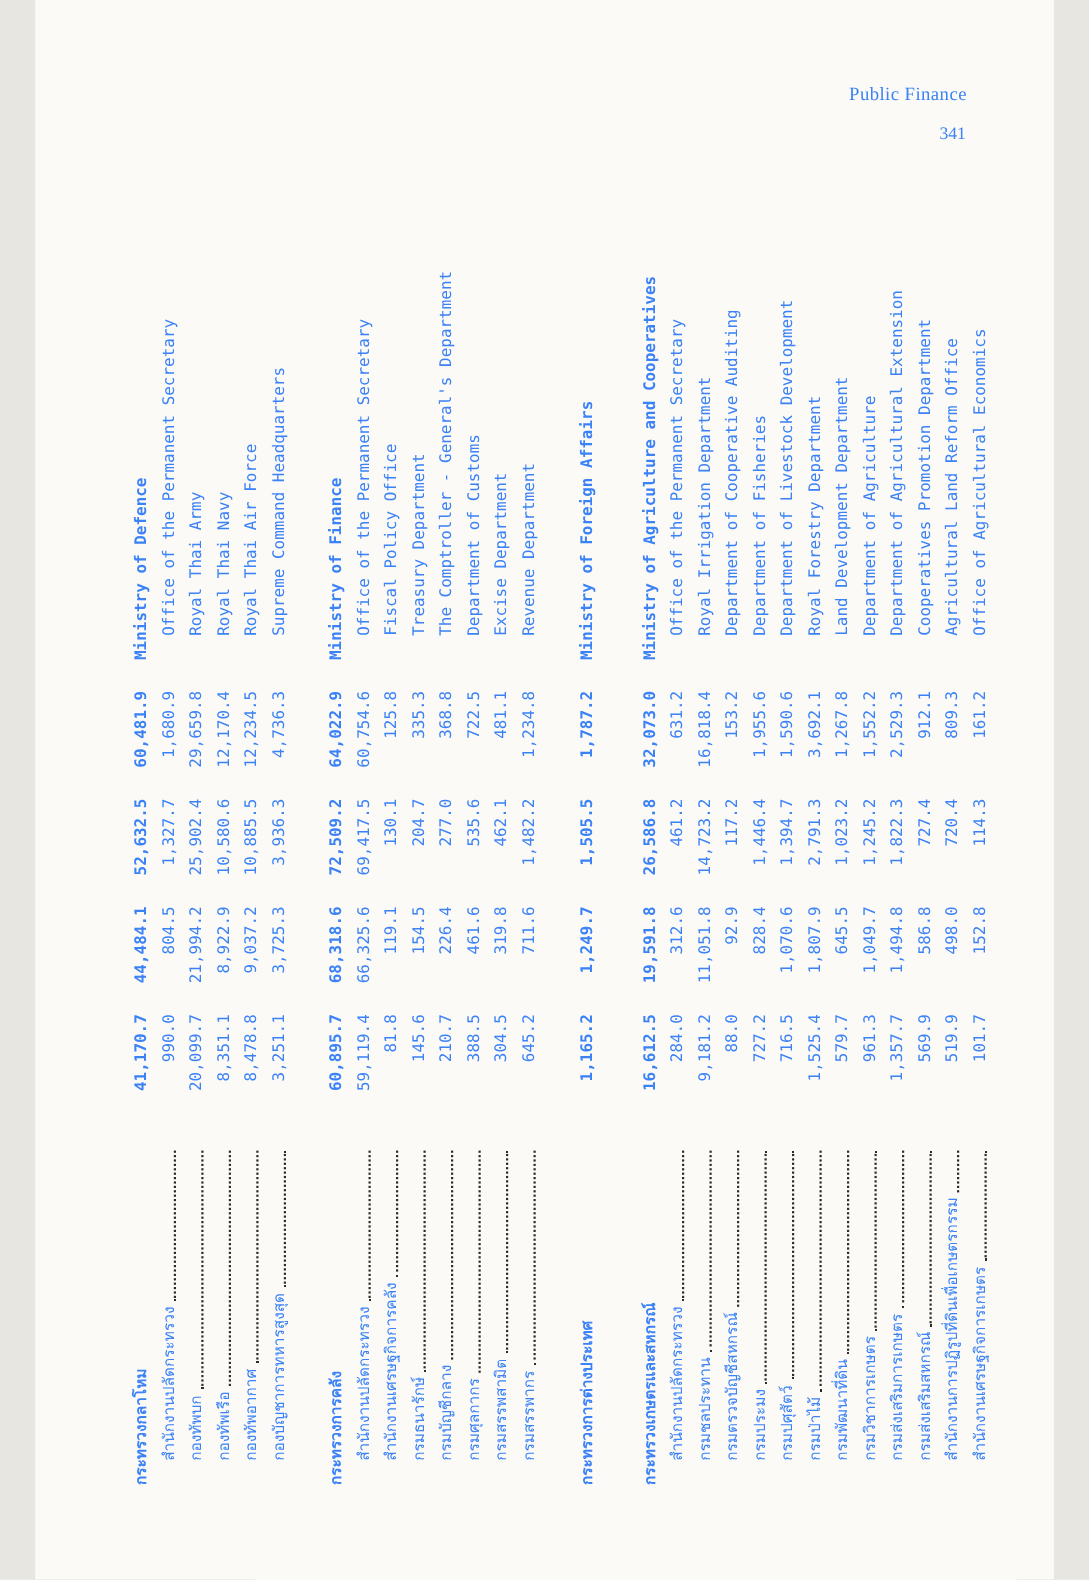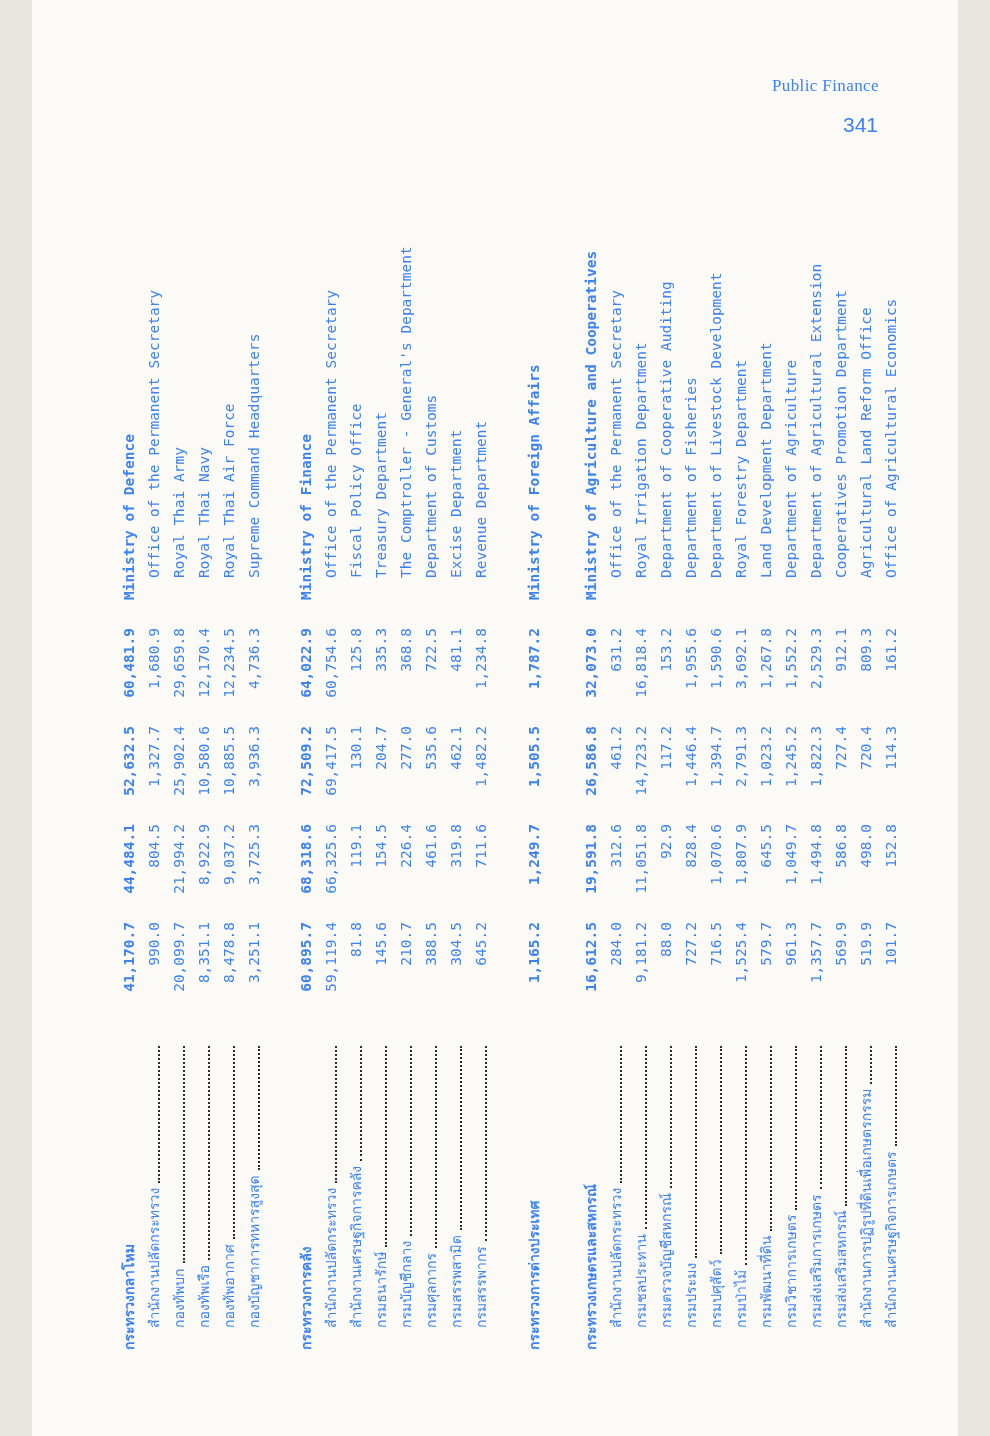--- a/index.html
+++ b/index.html
@@ -7,21 +7,21 @@
     position:relative; width:926px; height:1436px; margin:0 auto;
     background:#fbfaf7; overflow:hidden;
     font-family:"DejaVu Sans Mono", monospace; color:#3b82f6;
   }
   .running-head {
     position:absolute; top:76px; right:79px;
     font-family:"Liberation Serif", serif; font-size:17px; letter-spacing:0.4px;
   }
   .page-number {
     position:absolute; top:113px; right:80px;
-    font-family:Liberation Sans, sans-serif; font-size:21px;
+    font-family:Liberation Serif, serif; font-size:16px;
   }
   
   .rot {
     position:absolute; left:85px; top:250px; width:1100px; height:812px;
     transform-origin:0 0;
     transform: rotate(-90deg) translateX(-1100px);
   }
   .section { margin:0; }
   .section.gap-1 { margin-top:27px; }
   .section.gap-2 { margin-top:28px; }

